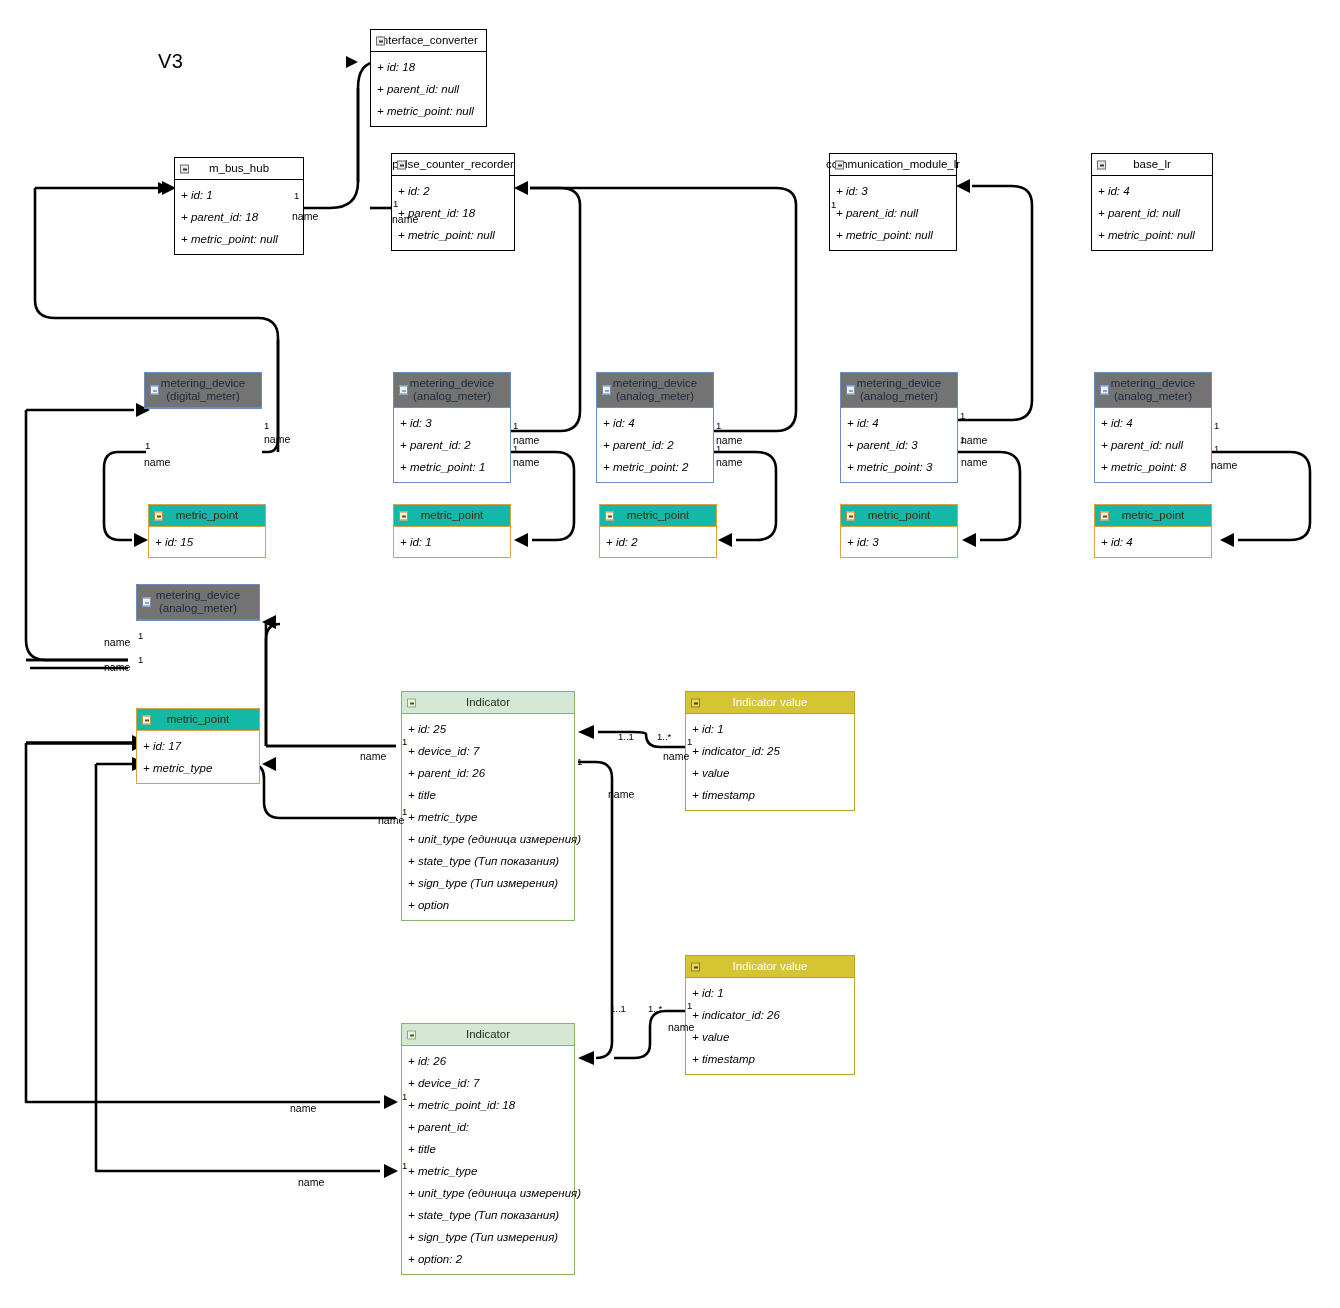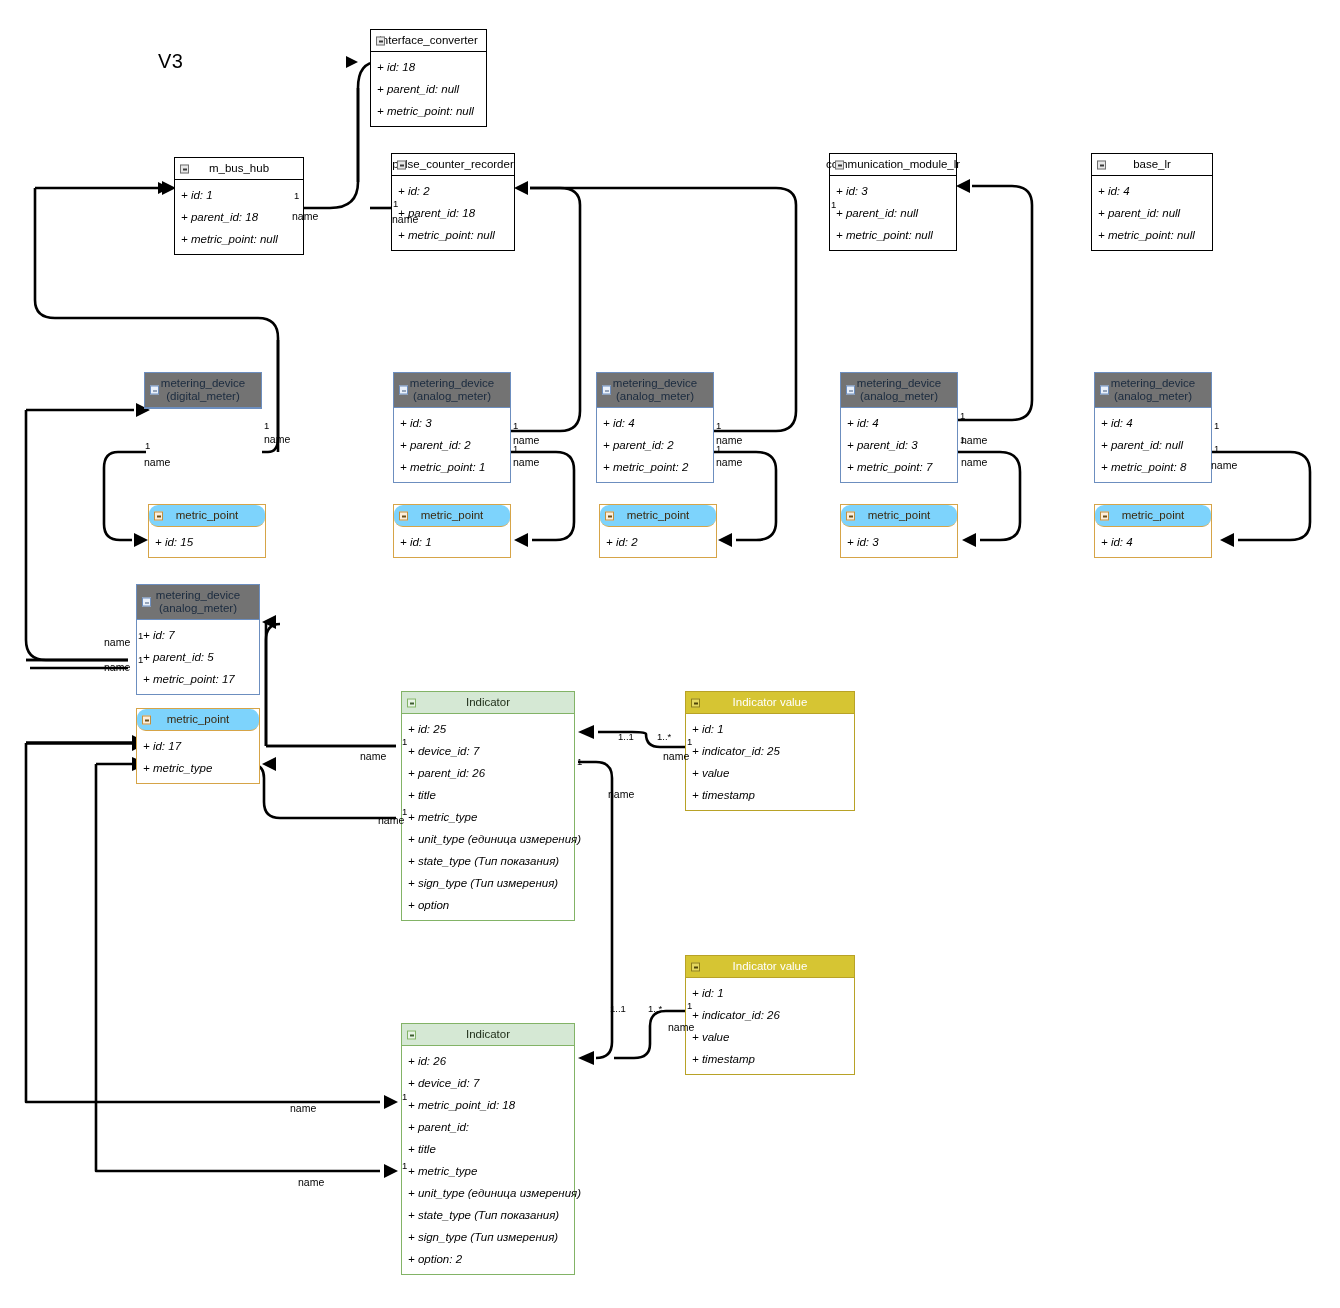--- a/index.html
+++ b/index.html
@@ -88,21 +88,21 @@
 
   
   .b-blue{border:1.4px solid #6c8ebf;}
   .b-blue .hdr{background:#737373;color:#1b2b3f;border-bottom:1.4px solid #6c8ebf;}
   .b-blue .hdr .mini{border:1px solid #6c8ebf;background:#eaf1fb;}
   .b-blue .hdr .mini i{background:#40587a;}
 
   
   .b-orange{border:1.6px solid #d6a game;}
   .b-orange{border:1.6px solid #d6a447;}
-  .b-orange .hdr{background:#7dd3fc;color:#3b2a10;border-bottom:1.6px solid #d6a447;border-radius:9px;}
+  .b-orange .hdr{background:#14b8a6;color:#3b2a10;border-bottom:1.6px solid #d6a447;}
   .b-orange .hdr .mini{border:1px solid #c09040;background:#fdeedb;}
   .b-orange .hdr .mini i{background:#6b4e18;}
 
   
   .b-green{border:1.6px solid #82b366;}
   .b-green .hdr{background:#d5e8d4;color:#1d2c17;border-bottom:1.6px solid #82b366;}
   .b-green .hdr .mini{border:1px solid #82b366;background:#e8f4e6;}
   .b-green .hdr .mini i{background:#3e5c30;}
 
   
@@ -314,21 +314,21 @@
 
   <div class="box b-blue" style="left:840px;top:372px;width:118px;">
     <div class="hdr">
       <span class="mini"><i></i></span>
       <span>metering_device
 (analog_meter)</span>
     </div>
     <div class="body">
       <div class="attr">+ id: 4</div>
       <div class="attr">+ parent_id: 3</div>
-      <div class="attr">+ metric_point: 7</div>
+      <div class="attr">+ metric_point: 3</div>
     </div>
   </div>
 
   <div class="box b-blue" style="left:1094px;top:372px;width:118px;">
     <div class="hdr">
       <span class="mini"><i></i></span>
       <span>metering_device
 (analog_meter)</span>
     </div>
     <div class="body">
@@ -386,25 +386,20 @@
     <div class="body">
       <div class="attr">+ id: 4</div>
     </div>
   </div>
 
   <div class="box b-blue" style="left:136px;top:584px;width:124px;">
     <div class="hdr">
       <span class="mini"><i></i></span>
       <span>metering_device
 (analog_meter)</span>
-    </div>
-    <div class="body">
-      <div class="attr">+ id: 7</div>
-      <div class="attr">+ parent_id: 5</div>
-      <div class="attr">+ metric_point: 17</div>
     </div>
   </div>
 
   <div class="box b-orange" style="left:136px;top:708px;width:124px;">
     <div class="hdr">
       <span class="mini"><i></i></span>
       <span>metric_point</span>
     </div>
     <div class="body">
       <div class="attr">+ id: 17</div>

